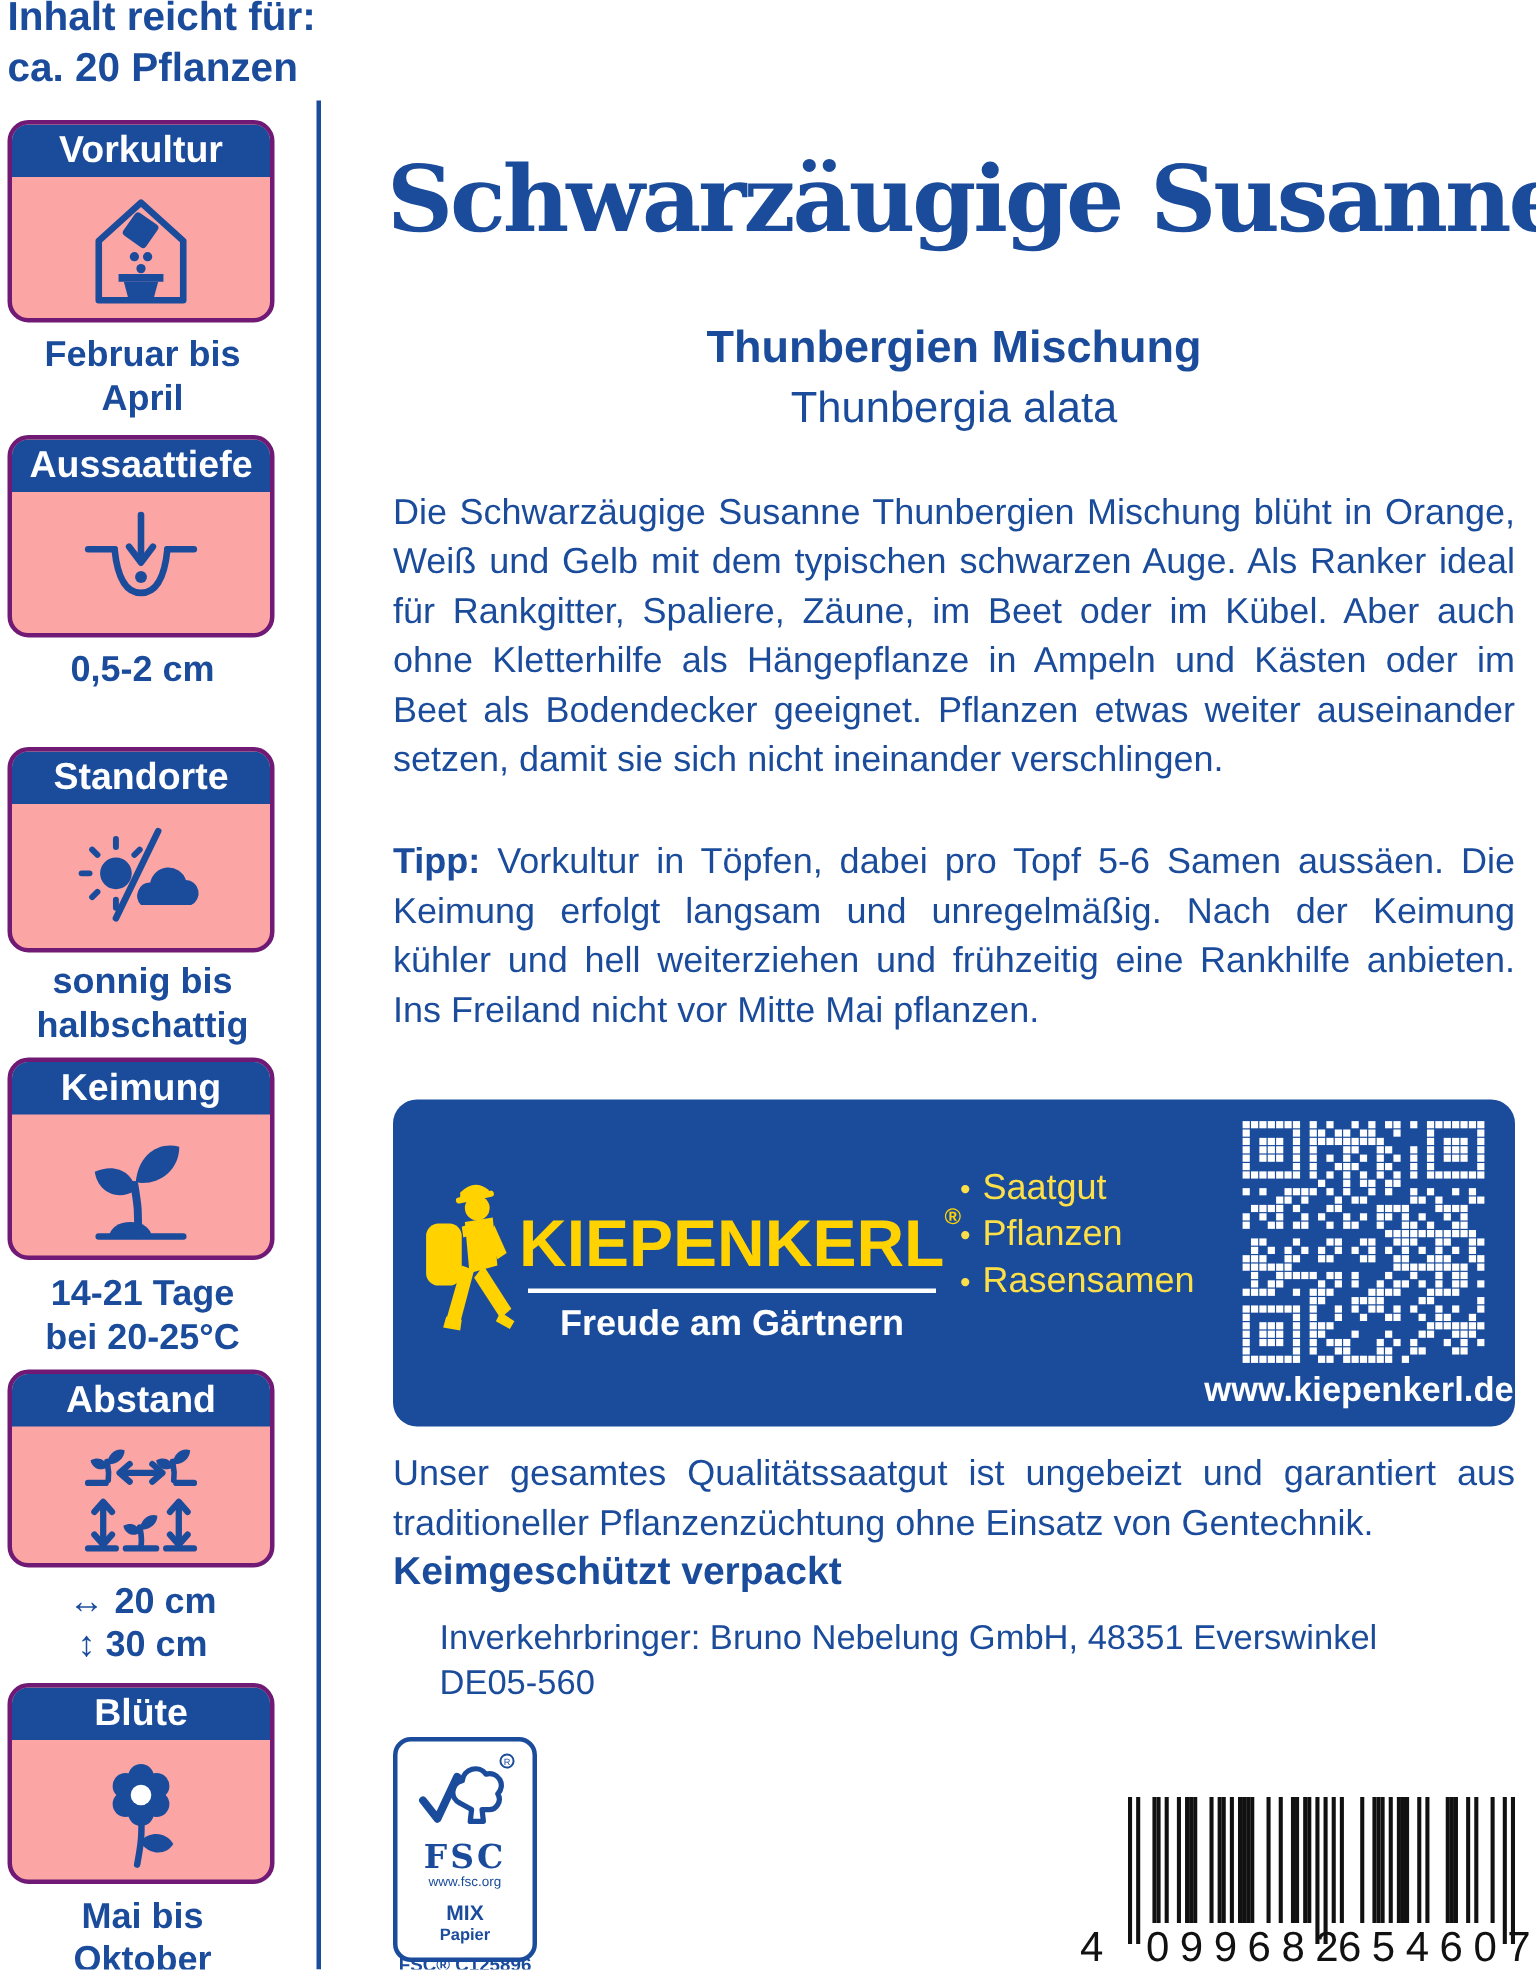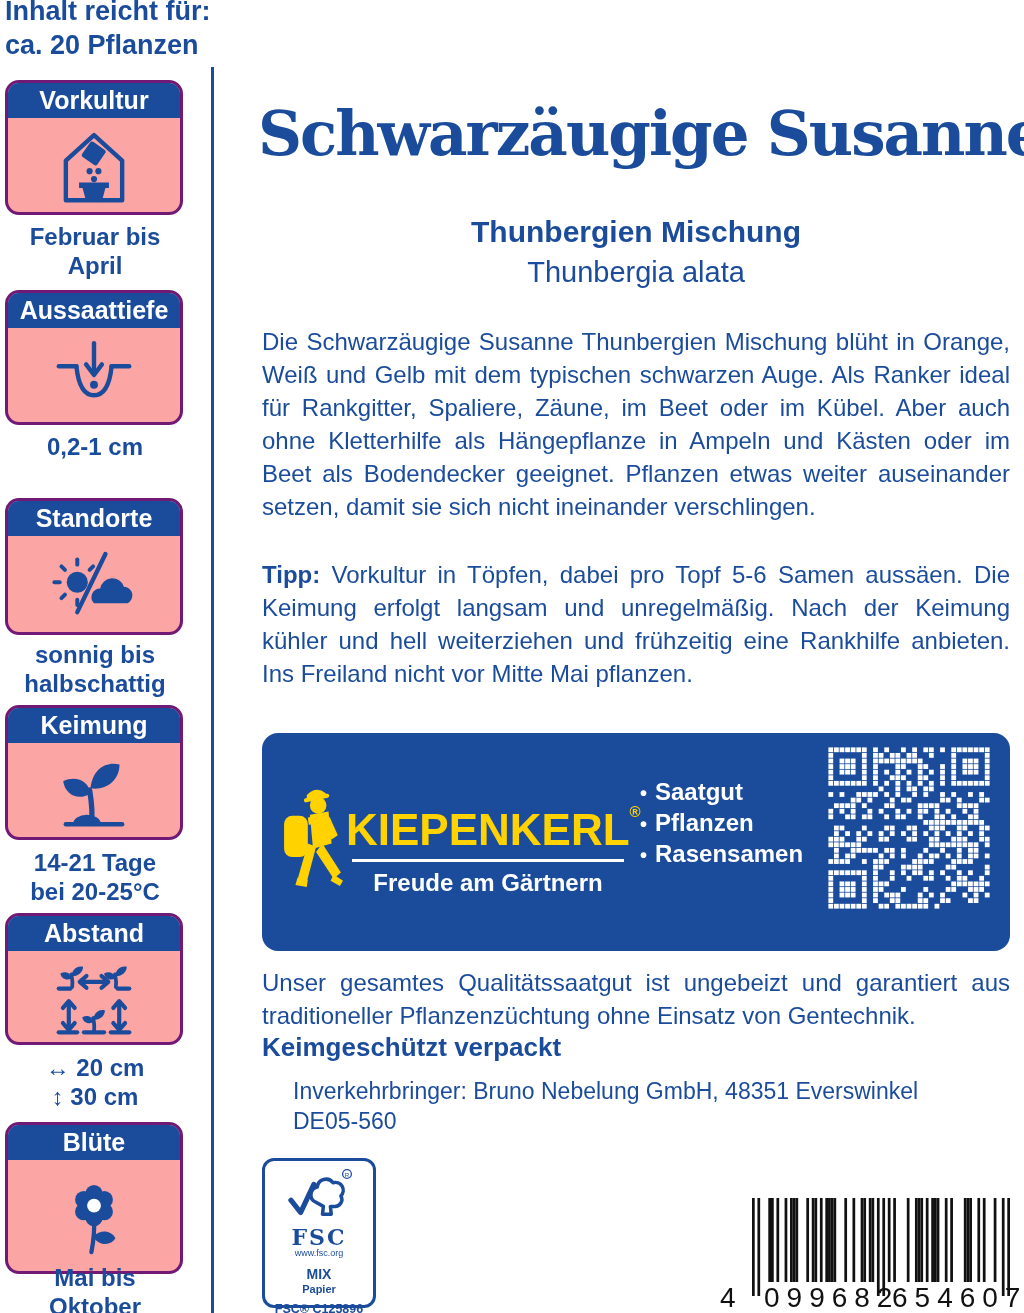--- a/index.html
+++ b/index.html
@@ -23,29 +23,29 @@
   .p1{top:306px;margin-top:19px;}
   .p2{top:558px;}
   .p2 b{font-weight:700;}
   
   .panel{top:733px;height:218px;background:#1B4C9C;border-radius:16px;}
   .kman{left:20px;top:52px;}
   .brandword{left:84px;top:70px;color:#FFD200;font-size:44px;font-weight:700;white-space:nowrap;letter-spacing:0px;}
   .brandword sup{font-size:15px;vertical-align:28px;}
   .underline{left:90px;top:126px;width:272px;height:3px;background:#fff;}
   .slogan{left:90px;top:136px;width:272px;text-align:center;color:#fff;font-size:24px;font-weight:700;}
-  .plist{left:378px;top:44px;color:#ffffff;font-size:24px;font-weight:700;line-height:29px;list-style:none;margin:0;padding:0;}
+  .plist{left:378px;top:44px;color:#fde047;font-size:24px;font-weight:400;line-height:29px;list-style:none;margin:0;padding:0;}
   .plist .blt{margin-right:8px;font-size:20px;}
   .qr{left:566px;top:14px;}
   .site{left:540px;top:180px;width:208px;text-align:center;color:#fff;font-size:23px;font-weight:700;}
   
   .quality{top:966px;}
   .keim{top:1032px;font-size:26px;font-weight:700;}
   .distrib{top:1076px;font-size:23px;line-height:30px;white-space:pre-line;margin-left:31px;}
-  .fsc{left:262px;top:1158px;width:114px;height:150px;border:3px solid #1B4C9C;border-radius:12px;
+  .fsc{left:262px;top:1158px;width:96px;height:150px;border:3px solid #1B4C9C;border-radius:12px;
        box-sizing:border-box;display:flex;flex-direction:column;align-items:center;}
   .fsc .word{font-family:"DejaVu Serif","Liberation Serif",serif;font-weight:700;font-size:22px;letter-spacing:2px;line-height:20px;}
   .fsc .url{font-size:9px;line-height:12px;}
   .fsc .mix{font-size:14px;font-weight:700;margin-top:8px;line-height:15px;}
   .fsc .pap{font-size:11px;font-weight:700;line-height:14px;}
   .fsc .lic{font-size:12.5px;font-weight:700;margin-top:6px;}
   .barcode{left:720px;top:1198px;width:300px;height:115px;color:#111;}
   .barcode svg{position:absolute;left:32px;top:0;}
   .ean{position:absolute;font-size:28px;font-weight:500;top:84px;color:#111;}
   .ean.pre{left:0;}
@@ -80,21 +80,21 @@
     <svg width="92" height="88" viewBox="0 0 100 100" fill="none" stroke="#1B4C9C" stroke-width="5" stroke-linejoin="round" stroke-linecap="round">
       <path d="M10,40 H30"></path>
         <path d="M70,40 H90"></path>
       <path d="M30,40 C32,60 38,73 50,73 C62,73 68,60 70,40"></path>
       <path d="M50,14 V45"></path>
       <path d="M41,38 L50,50 L59,38"></path>
       <circle cx="50" cy="61" r="4.5" fill="#1B4C9C" stroke="none"></circle>
     </svg>
   </div>
 </div>
-<div class="abs cap" style="top:432px;">0,2-1 cm</div>
+<div class="abs cap" style="top:432px;">0,5-2 cm</div>
 
 <div class="abs ibox" style="top:498px;height:137px;">
   <div class="hdr">Standorte</div>
   <div class="art">
     <svg width="92" height="88" viewBox="0 0 100 100" fill="none" stroke="#1B4C9C" stroke-width="5" stroke-linecap="round">
       <circle cx="31" cy="48" r="12" fill="#1B4C9C" stroke="none"></circle>
       <path d="M31,28 V22" stroke-width="4.5"></path>
         <path d="M17,34 L13,30" stroke-width="4.5"></path>
       <path d="M11,48 H5" stroke-width="4.5"></path>
         <path d="M17,62 L13,66" stroke-width="4.5"></path>
@@ -150,21 +150,21 @@
         <path d="M73,81 L80,89 L87,81"></path>
       <path d="M8,92 H30"></path>
         <path d="M38,92 H62"></path>
         <path d="M70,92 H92"></path>
     </svg>
   </div>
 </div>
 <div class="abs cap" style="top:1053px;">↔ 20 cm
 ↕ 30 cm</div>
 
-<div class="abs ibox" style="top:1122px;height:152px;">
+<div class="abs ibox" style="top:1122px;height:134px;">
   <div class="hdr">Blüte</div>
   <div class="art">
     <svg width="92" height="86" viewBox="0 0 100 100" fill="none" stroke="#1B4C9C" stroke-width="5" stroke-linecap="round">
       <g fill="#1B4C9C" stroke="none">
         <circle cx="50" cy="24" r="10"></circle>
           <circle cx="62" cy="31" r="10"></circle>
           <circle cx="62" cy="45" r="10"></circle>
         <circle cx="50" cy="52" r="10"></circle>
           <circle cx="38" cy="45" r="10"></circle>
           <circle cx="38" cy="31" r="10"></circle>
@@ -618,20 +618,21 @@
         <rect x="50.68" y="156.81" width="4.79" height="4.79" fill="#fff"></rect>
         <rect x="56.26" y="156.81" width="4.79" height="4.79" fill="#fff"></rect>
         <rect x="67.43" y="156.81" width="4.79" height="4.79" fill="#fff"></rect>
         <rect x="73.02" y="156.81" width="4.79" height="4.79" fill="#fff"></rect>
         <rect x="78.61" y="156.81" width="4.79" height="4.79" fill="#fff"></rect>
         <rect x="84.19" y="156.81" width="4.79" height="4.79" fill="#fff"></rect>
         <rect x="89.78" y="156.81" width="4.79" height="4.79" fill="#fff"></rect>
         <rect x="95.37" y="156.81" width="4.79" height="4.79" fill="#fff"></rect>
         <rect x="106.54" y="156.81" width="4.79" height="4.79" fill="#fff"></rect>
       </svg></div>
+  <div class="abs site">www.kiepenkerl.de</div>
 </div>
 
 <div class="abs main para quality">Unser gesamtes Qualitätssaatgut ist ungebeizt und garantiert aus traditioneller Pflanzenzüchtung ohne Einsatz von Gentechnik.</div>
 <div class="abs main keim">Keimgeschützt verpackt</div>
 <div class="abs main distrib">Inverkehrbringer: Bruno Nebelung GmbH, 48351 Everswinkel
 DE05-560</div>
 
 <div class="abs fsc">
   <div style="margin-top:6px;">
     <svg width="70" height="56" viewBox="0 0 80 64" fill="none" stroke="#1B4C9C" stroke-linecap="round" stroke-linejoin="round">

